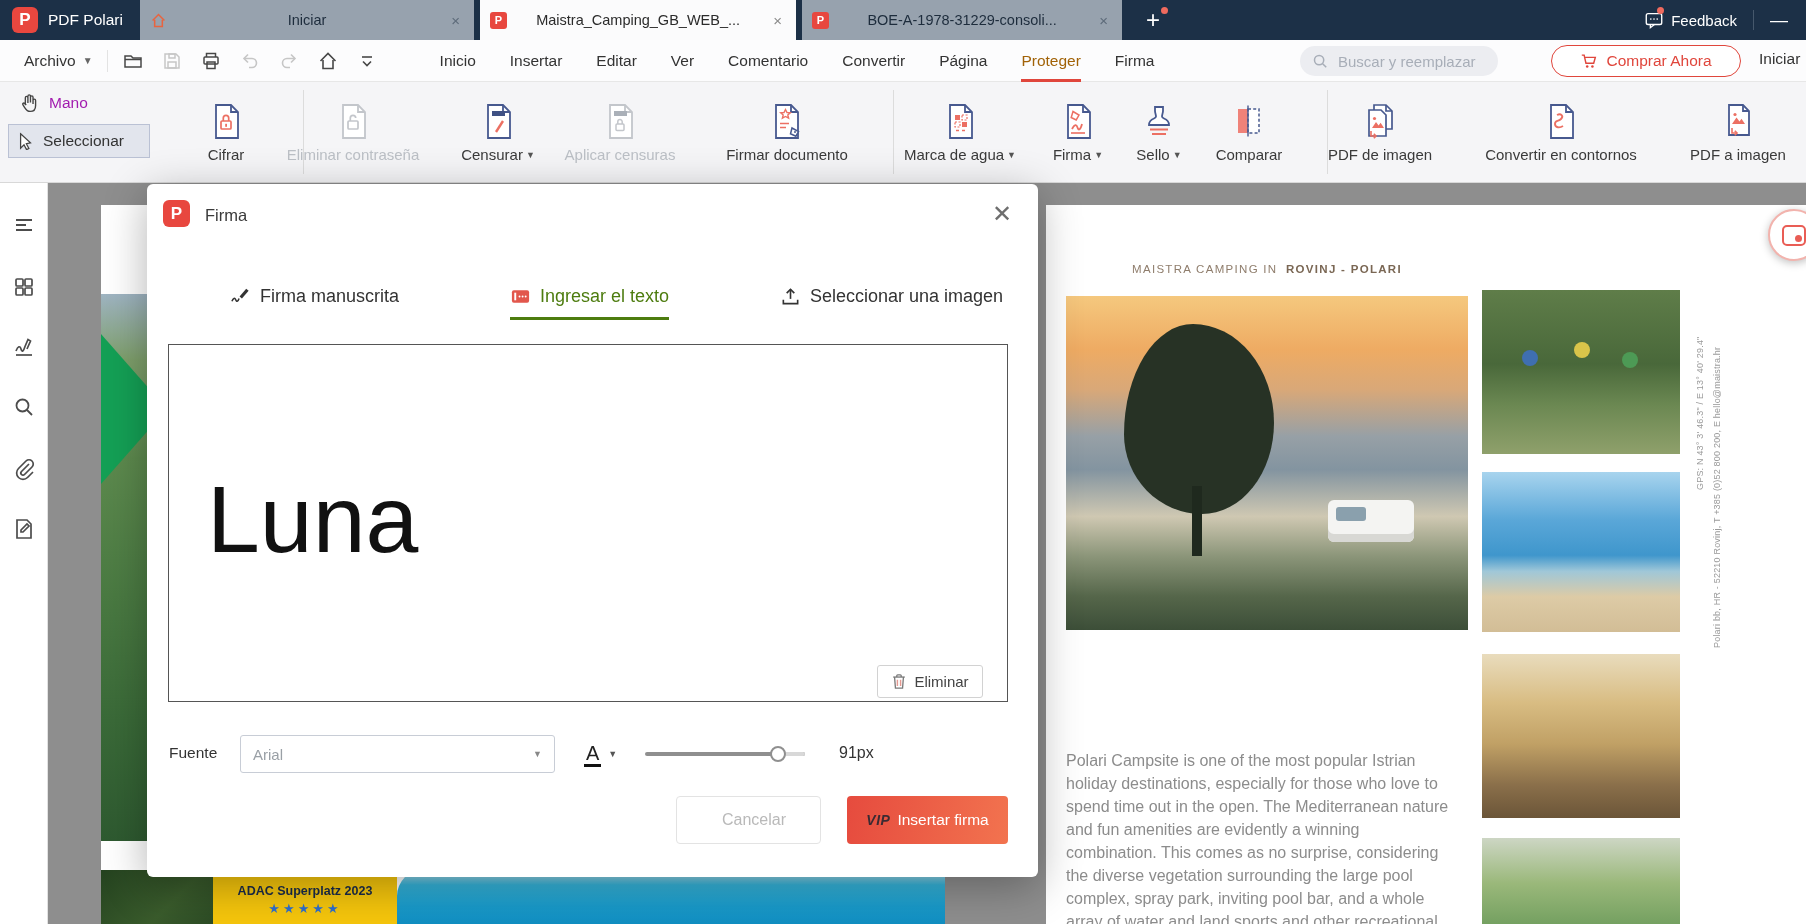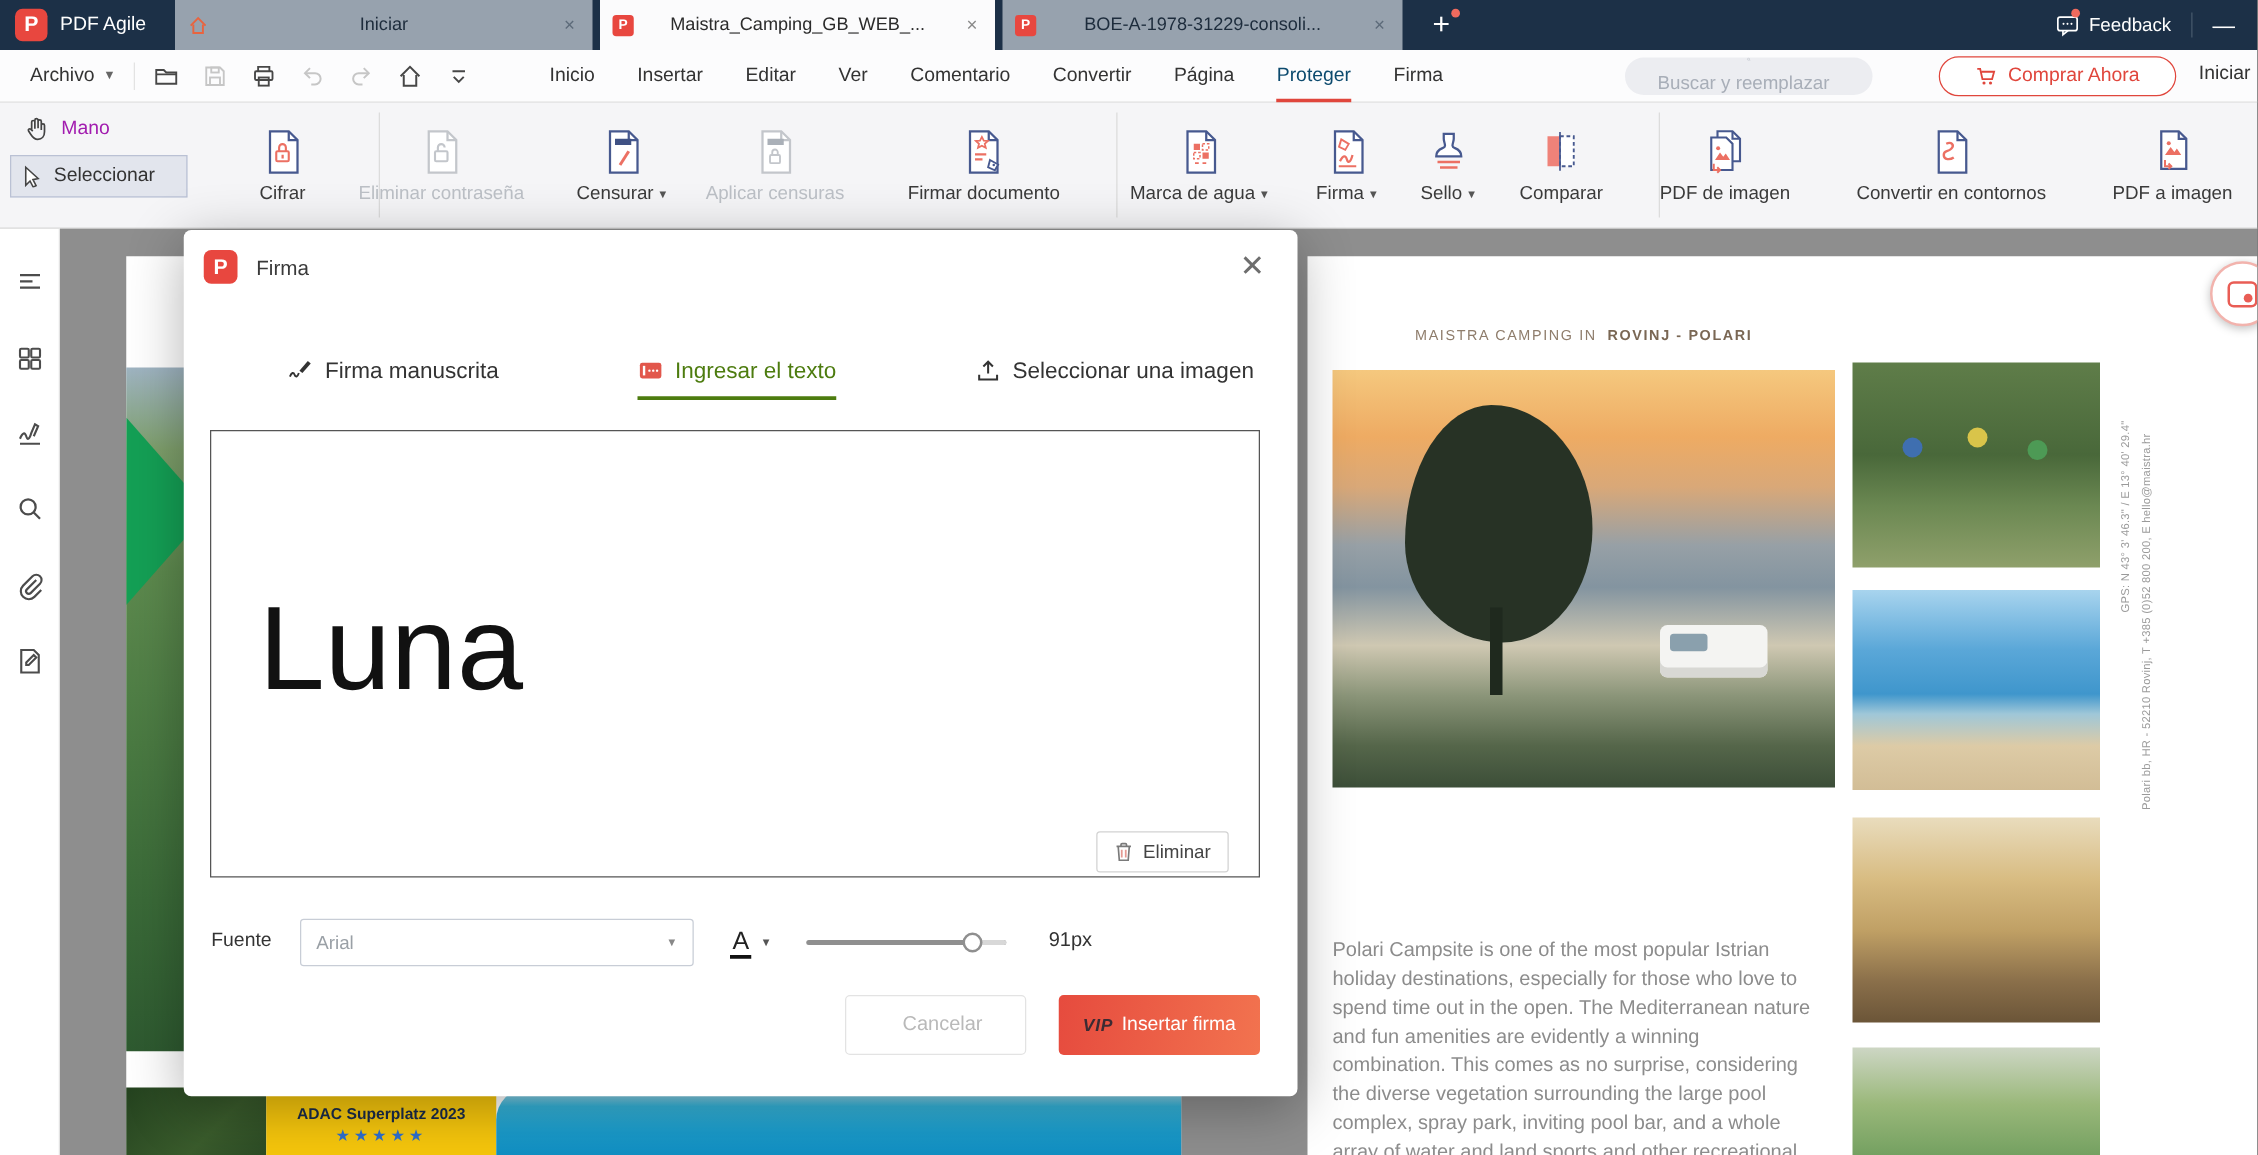--- a/index.html
+++ b/index.html
@@ -28,22 +28,22 @@
   
   .menubar{position:absolute;left:0;top:40px;width:100%;height:42px;background:#fcfcfd;border-bottom:1px solid #e7e7e7;display:flex;align-items:center;}
   .archivo{display:flex;align-items:center;gap:7px;font-size:15.5px;color:#333;margin-left:24px;}
   .chev{font-size:10px;color:#666;}
   .qsep{width:1px;height:22px;background:#e3e3e3;margin:0 14px;}
   .qicons{display:flex;align-items:center;gap:17px;}
   .qico{width:22px;height:22px;color:#474747;}
   .qico.dis{color:#c6c6c6;}
   .menus{display:flex;align-items:center;gap:34px;margin-left:42px;font-size:15.5px;color:#333;height:42px;}
   .menus .mi{height:42px;display:flex;align-items:center;border-bottom:3px solid transparent;padding-top:3px;}
-  .menus .mi.active{color:#0c4a6e;border-bottom-color:#e0463c;}
-  .searchpill{position:absolute;left:1300px;top:6px;width:198px;height:30px;border-radius:15px;background:#ecedf1;display:flex;align-items:center;padding:0 12px;gap:8px;flex-direction:column;}
+  .menus .mi.active{color:#a16207;border-bottom-color:#e0463c;}
+  .searchpill{position:absolute;left:1300px;top:6px;width:198px;height:30px;border-radius:15px;background:#ecedf1;display:flex;align-items:center;padding:0 12px;gap:8px;}
   .searchpill input{border:none;outline:none;background:transparent;font-size:15px;color:#555;width:150px;font-family:inherit;}
   .searchpill input::placeholder{color:#a8aeb8;}
   .buypill{position:absolute;left:1551px;top:5px;width:190px;height:32px;border-radius:16px;border:1.5px solid #e0463c;color:#e0463c;display:flex;align-items:center;justify-content:center;gap:8px;font-size:15.5px;background:#fff;}
   .signin{position:absolute;left:1759px;top:10px;font-size:15.5px;color:#333;white-space:nowrap;}
 
   
   .ribbon{position:absolute;left:0;top:82px;width:100%;height:101px;background:#f5f5f7;border-bottom:1px solid #d8d8d8;}
   .manorow{position:absolute;left:18px;top:10px;display:flex;align-items:center;gap:9px;font-size:15.5px;color:#a21caf;}
   .selrow{position:absolute;left:8px;top:42px;width:142px;height:34px;background:#e2e5ed;border:1px solid #bac1d4;display:flex;align-items:center;gap:8px;padding:0 8px;font-size:15.5px;color:#333;}
   .rsep{position:absolute;top:8px;width:1px;height:84px;background:#dcdcdc;}
@@ -117,21 +117,21 @@
 
   svg{display:block;}
 </style>
 </head>
 <body>
 
 <div id="app">
 
   <div class="titlebar">
     <div class="applogo">P</div>
-    <div class="appname">PDF Agile</div>
+    <div class="appname">PDF Polari</div>
 
     <div class="tb-tab" style="width:334px">
       <span class="homeico">
         <svg width="17" height="17" viewBox="0 0 20 20" fill="none" stroke="#e8643f" stroke-width="1.8">
             <path d="M3 10l7-7 7 7"></path>
             <path d="M5.5 9v8h9V9"></path>
           </svg>
       </span>
       <span class="tabtitle">Iniciar</span>
       <span class="tabx">×</span>

